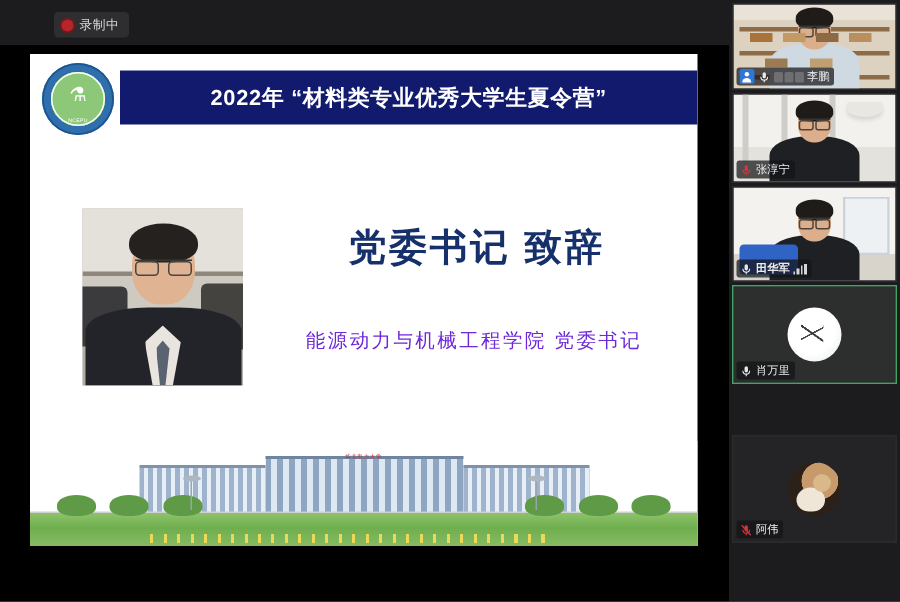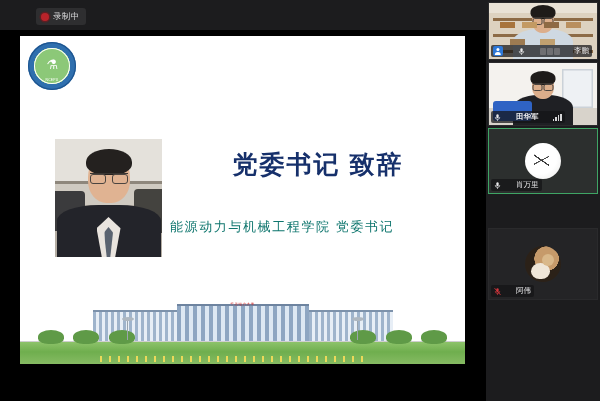--- a/index.html
+++ b/index.html
@@ -172,22 +172,22 @@
     text-align: center;
     color: #16306b;
     font-size: 25px;
     font-weight: bold;
     letter-spacing: 2px;
     white-space: nowrap;
   }
   .subhead {
     position: absolute; left: 150px; top: 182px;
     width: 292px;
-    text-align: left;
-    color: #0f766e;
+    text-align: center;
+    color: #6d28d9;
     font-size: 13px;
     letter-spacing: 1.6px;
     white-space: nowrap;
   }
 
   
   .slide-date {
     position: absolute; right: 18px; bottom: 45px;
     color: #1b1b1b;
     font-size: 14.5px;
@@ -395,21 +395,21 @@
   }
   .avatar-circle.pet:after {
     content:""; position:absolute; left:46%; top:22%;
     width:34%; height:34%; border-radius:50%;
     background:#d9b88a;
   }
 
   
   .name-badge {
     position: absolute; left: 2px; bottom: 2px;
-    display: flex; align-items: center; gap: 14px;
+    display: flex; align-items: center; gap: 2px;
     height: 12px; padding: 0 3px 0 2px;
     background: rgba(20,20,22,.72);
     border-radius: 2px;
     max-width: 94%;
   }
   .name-badge .nm {
     font-size: 7.5px; color: #ececee;
     white-space: nowrap; overflow: hidden; text-overflow: ellipsis;
     line-height: 12px;
   }
@@ -452,20 +452,23 @@
 
   <div class="stage">
     <div class="slide">
 
       <div class="seal">
         <div class="seal-inner"></div>
         <div class="seal-mark">⚗</div>
         <div class="seal-sub">NCEPU</div>
       </div>
 
+      <div class="slide-titlebar">
+        <span class="slide-title">2022年 “材料类专业优秀大学生夏令营”</span>
+      </div>
 
       <div class="portrait">
         <div class="bg-wall"></div>
         <div class="bg-shelf"></div>
         <div class="chair-l"></div>
         <div class="chair-r"></div>
         <div class="suit"></div>
         <div class="shirt"></div>
         <div class="tie"></div>
         <div class="head"></div>
@@ -519,20 +522,38 @@
         </svg>
         <span class="mini-thumbs">
             <u></u>
             <u></u>
             <u></u>
           </span>
         <span class="nm">李鹏</span>
       </div>
     </div>
 
+    <div class="tile h60">
+      <div class="vid bg-room">
+        <div class="person p-dark">
+          <div class="p-body"></div>
+          <div class="p-head"></div>
+          <div class="p-hair"></div>
+          <div class="p-glass"></div>
+        </div>
+      </div>
+      <div class="name-badge">
+        <svg class="ico" viewBox="0 0 24 24">
+          <path d="M12 3a3 3 0 0 1 3 3v5a3 3 0 0 1-6 0V6a3 3 0 0 1 3-3z" fill="#d0363c"></path>
+          <path d="M6 11a6 6 0 0 0 12 0" stroke="#d0363c" stroke-width="2" fill="none"></path>
+          <path d="M12 17v4" stroke="#d0363c" stroke-width="2"></path>
+        </svg>
+        <span class="nm">张淳宁</span>
+      </div>
+    </div>
 
 
     <div class="tile h64">
       <div class="vid bg-living">
         <div class="person p-dark">
           <div class="p-body"></div>
           <div class="p-head"></div>
           <div class="p-hair"></div>
           <div class="p-glass"></div>
         </div>

